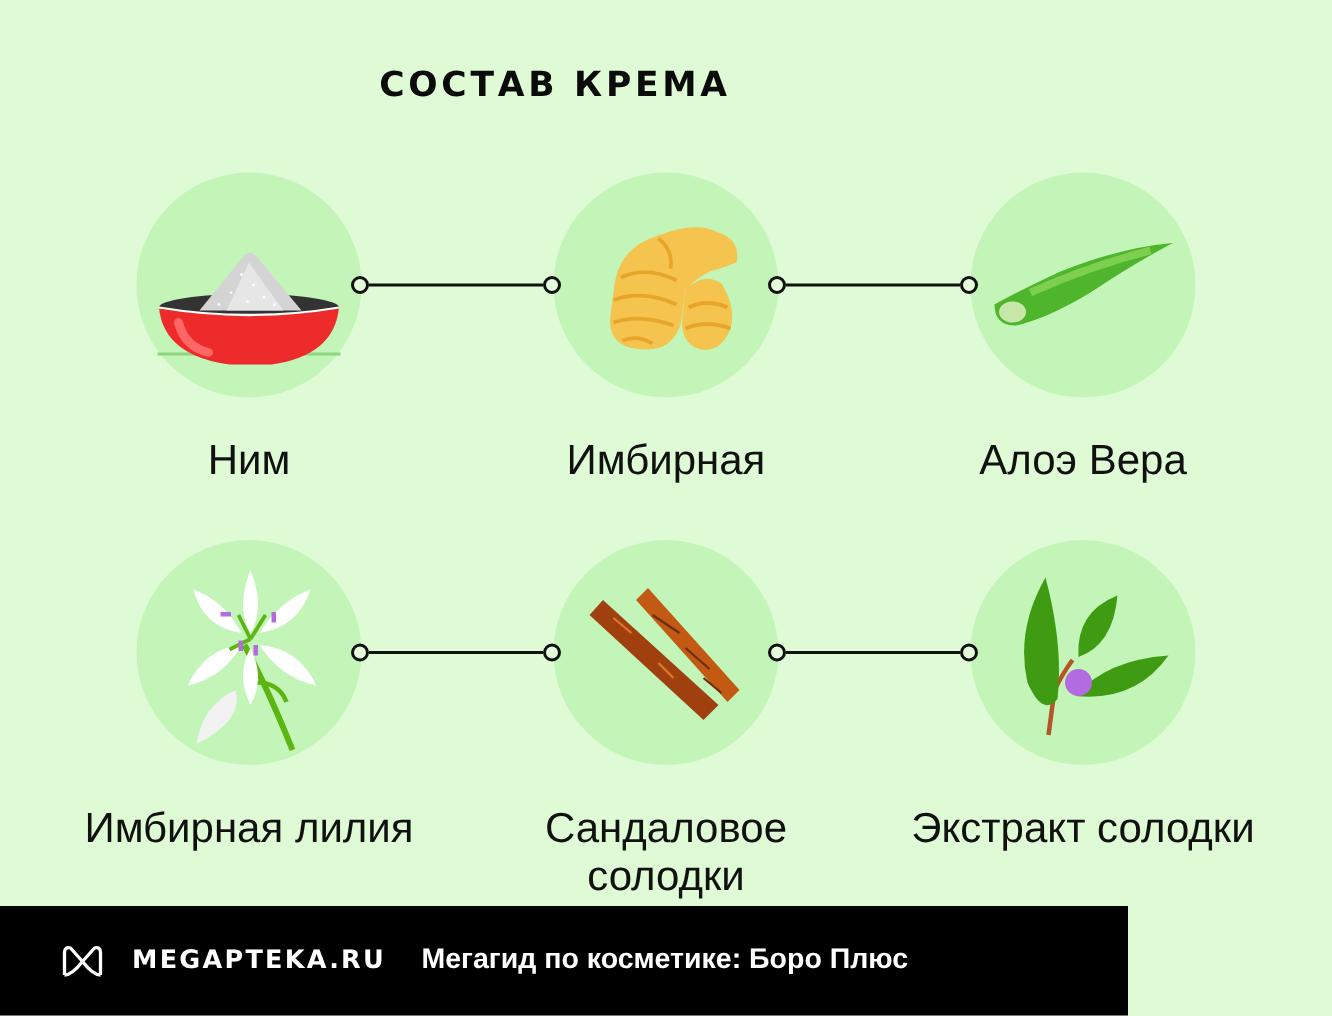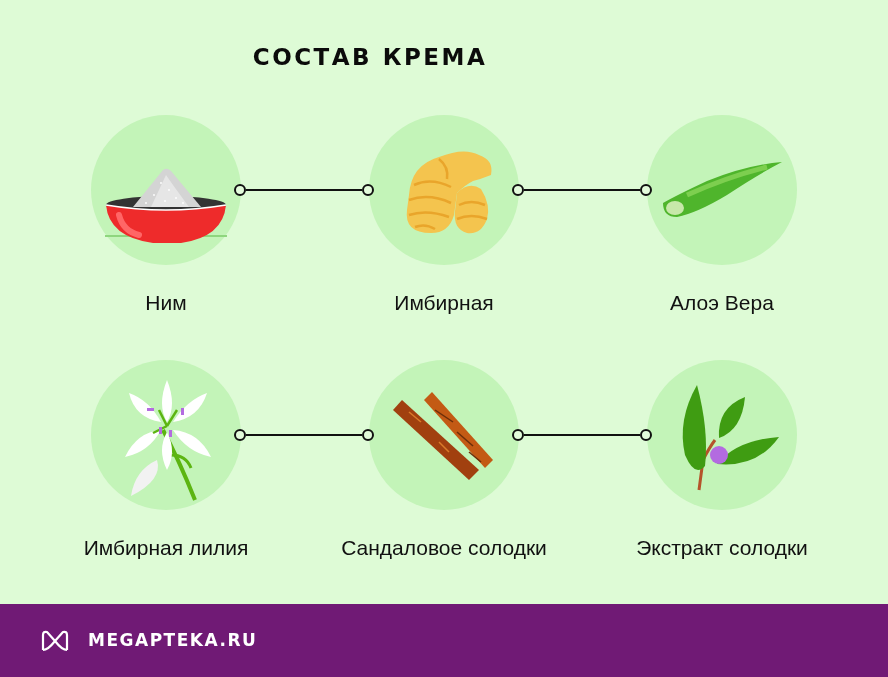--- a/index.html
+++ b/index.html
@@ -1,23 +1,23 @@
 <!DOCTYPE html>
 <html><head>
 <meta charset="utf-8">
 <style>
   * { margin:0; padding:0; box-sizing:border-box; }
   body { width:888px; height:677px; background:#DEFBD6; font-family:"DejaVu Sans", sans-serif; position:relative; overflow:hidden; }
   .title { position:absolute; top:44px; left:0; width:740px; text-align:center; font-family:"DejaVu Sans", sans-serif; font-weight:bold; font-size:23px; letter-spacing:2.5px; color:#0b0b0b; }
   .circle { position:absolute; width:150px; height:150px; border-radius:50%; background:#C3F4B8; }
   .circle svg { position:absolute; left:0; top:0; width:150px; height:150px; }
-  .label { position:absolute; width:260px; text-align:center; font-family:"Liberation Sans", sans-serif; font-size:21px; color:#111; }
+  .label { position:absolute; width:260px; text-align:center; font-family:"Liberation Sans", sans-serif; font-size:28px; color:#111; }
   .connector { position:absolute; height:2px; background:#111; }
   .dot { position:absolute; width:12px; height:12px; border:2px solid #111; border-radius:50%; background:#E3FBDB; }
-  .footer { position:absolute; left:0; top:604px; width:888px; height:73px; background:#701a75; }
+  .footer { position:absolute; left:0; top:604px; width:752px; height:73px; background:#000000; }
   .logo { position:absolute; left:40px; top:25px; width:30px; height:24px; }
   .brand { position:absolute; left:88px; top:26px; color:#fff; font-family:"DejaVu Sans", sans-serif; font-weight:bold; font-size:17px; letter-spacing:1.5px; }
   .tagline { position:absolute; left:281px; top:25px; color:#fff; font-family:"Liberation Sans", sans-serif; font-weight:bold; font-size:19px; }
 </style>
 </head>
 <body>
 
 <div class="title">СОСТАВ КРЕМА</div>
 
 <div class="circle" style="left:91px;top:115px;">
@@ -133,13 +133,14 @@
 <div class="label" style="left:592px;top:291px;text-align:center;">Алоэ Вера</div>
 <div class="label" style="left:36px;top:536px;">Имбирная лилия</div>
 <div class="label" style="left:314px;top:536px;">Сандаловое солодки</div>
 <div class="label" style="left:592px;top:536px;">Экстракт солодки</div>
 
 <div class="footer">
   <svg class="logo" viewBox="0 0 30 24">
     <path d="M3 21 L3 6 Q3 2 7 3 L15 12 L23 3 Q27 2 27 6 L27 21 M3 21 Q8 21 15 12 Q22 21 27 21" stroke="#fff" stroke-width="2.2" fill="none" stroke-linejoin="round"></path>
   </svg>
   <div class="brand">MEGAPTEKA.RU</div>
+  <div class="tagline">Мегагид по косметике: Боро Плюс</div>
 </div>
 
 </body></html>

